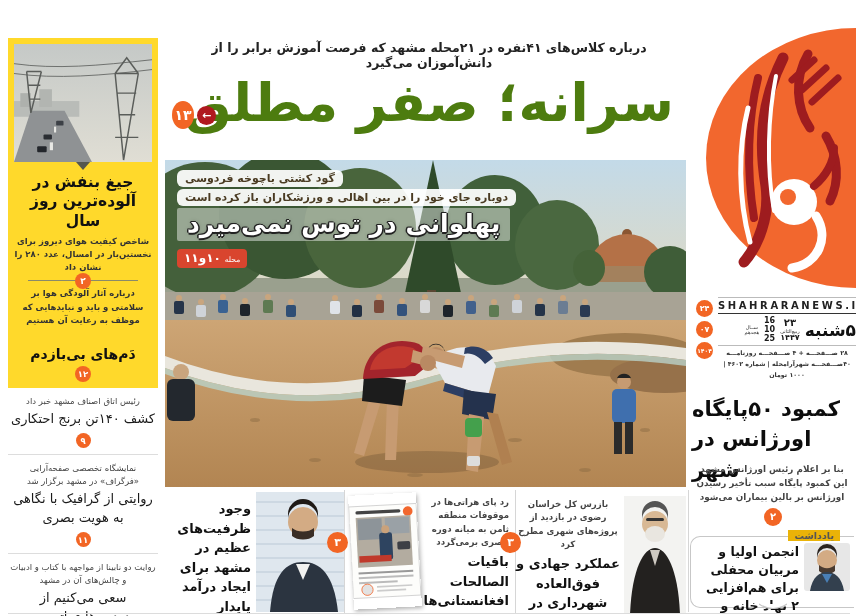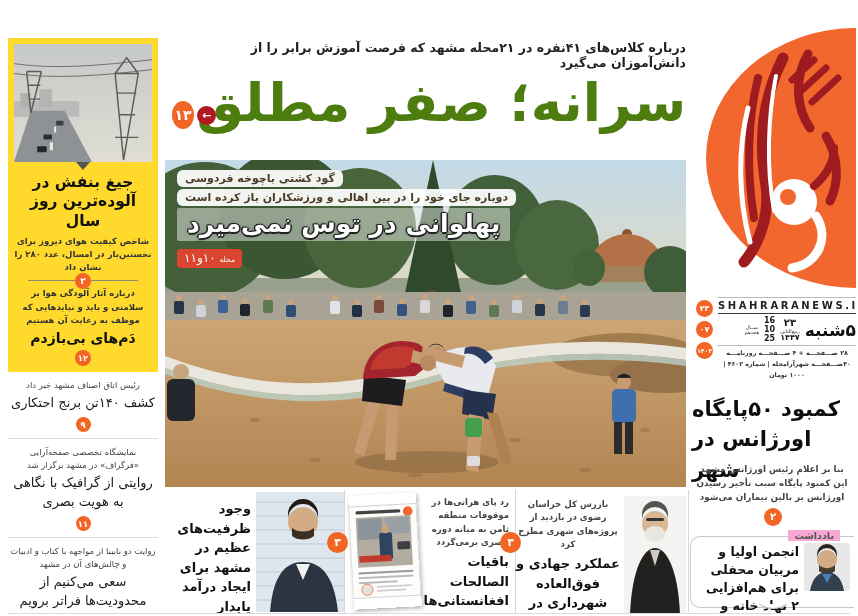--- a/index.html
+++ b/index.html
@@ -9,55 +9,55 @@
     background:#fff; overflow:hidden; direction:rtl;
     font-family:"DejaVu Sans", sans-serif; color:#1a1a1a;
   }
   
   .circle { background:#f26524; color:#fff; border-radius:50%;
     display:inline-flex; align-items:center; justify-content:center;
     font-weight:bold; line-height:1; }
   .vline { position:absolute; width:1px; background:#d6d6d6; }
 
   
-  .lead { position:absolute; top:40px; right:172px; width:514px; text-align:right; }
+  .lead { position:absolute; top:40px; right:172px; width:514px; text-align:center; }
   .lead .k { font-size:12.5px; font-weight:bold; color:#222; }
   .lead .h { font-size:53px; font-weight:bold; color:#4d7c0f; margin-top:2px; letter-spacing:-1px; }
   .lead-ref { position:absolute; left:0; bottom:4px; display:flex; direction:ltr; gap:3px; align-items:center; }
   .lead-ref .num { width:22px; height:28px; font-size:14px; }
   .lead-ref .arr { width:19px; height:19px; background:#b0191f; border-radius:50%;
     color:#fff; display:inline-flex; align-items:center; justify-content:center; font-size:11px; font-weight:bold; }
 
   
   .mainphoto { position:absolute; top:160px; right:172px; width:521px; height:327px; overflow:hidden; }
   .mainphoto svg { display:block; }
   .overlay { position:absolute; left:12px; top:10px; display:flex; flex-direction:column;
     align-items:flex-start; direction:ltr; }
   .overlay .strip { direction:rtl; background:rgba(255,255,255,.93); color:#4a3b22;
     font-size:11px; font-weight:bold; padding:2px 8px; margin-bottom:2px; border-radius:6px; }
   .overlay .bigh { direction:rtl; background:rgba(255,255,255,.45); padding:1px 10px 3px;
     font-size:25px; font-weight:bold; color:#fff; border-radius:2px;
     text-shadow:-1.5px 0 #222,1.5px 0 #222,0 -1.5px #222,0 1.5px #222,1px 1px #222,-1px -1px #222,0 0 4px rgba(0,0,0,.35); }
   .mah-badge { direction:rtl; margin-top:8px; background:#d9452e; color:#fff;
     border-radius:4px; padding:2px 7px 3px; display:inline-flex; align-items:baseline; gap:4px; }
-  .mah-badge .s { font-size:7.5px; } .mah-badge .b { font-size:12px; font-weight:normal; }
+  .mah-badge .s { font-size:7.5px; } .mah-badge .b { font-size:12px; font-weight:bold; }
 
   
   .sidebar { position:absolute; top:38px; left:8px; width:150px; }
   .ybox { background:#ffd92b; padding:6px 6px 4px; text-align:center; }
   .ybox .photo { display:block; width:138px; height:118px; }
   .notch { width:0; height:0; margin:0 auto; border-left:7px solid transparent;
     border-right:7px solid transparent; border-top:8px solid #55574f; }
   .ybox .h1 { font-size:15.5px; font-weight:bold; line-height:1.25; margin-top:3px; color:#111; }
   .ybox .sub { font-size:8.5px; font-weight:bold; color:#333; line-height:1.5; margin-top:4px; }
   .badge-on-line { position:relative; margin:7px 14px 5px; border-top:1px solid #8a8a6a; }
   .badge-on-line .circle { position:absolute; top:-8px; left:50%; transform:translateX(-50%);
     width:16px; height:16px; font-size:9px; }
   .ybox .k2 { font-size:8.5px; font-weight:bold; color:#333; line-height:1.55; margin-top:6px; }
-  .ybox .h2 { font-size:14px; font-weight:bold; margin-top:3px; color:#111; }
+  .ybox .h2 { font-size:14px; font-weight:bold; margin-top:19px; color:#111; }
   .ybox .c2 { width:16px; height:16px; font-size:8.5px; margin:4px auto 2px; }
   .sb-item { text-align:center; padding:7px 2px 6px; border-bottom:1px solid #ddd; }
   .sb-item:last-child { border-bottom:2px solid #c4c4c4; }
   .sb-item .k { font-size:8.5px; line-height:1.5; color:#444; }
   .sb-item .h { font-size:13px; line-height:1.45; margin-top:2px; }
   .sb-item .circle { width:15px; height:15px; font-size:8.5px; margin-top:4px; }
 
   
   .logo { position:absolute; top:16px; right:0; }
   .dateblock { position:absolute; top:297px; right:2px; width:160px; direction:rtl; }
@@ -78,21 +78,21 @@
   .pagesinfo { font-size:6.3px; color:#333; text-align:center; line-height:1.7; padding-top:2px; font-weight:bold; }
 
   
   .rc-head { position:absolute; top:394px; right:6px; width:160px; text-align:left;
     font-size:21px; font-weight:bold; line-height:1.45; color:#0d0d0d; }
   .rc-sub { position:absolute; top:462px; right:6px; width:160px; text-align:center;
     font-size:8.8px; font-weight:bold; color:#444; line-height:1.6; }
   .rc-page { position:absolute; top:508px; right:76px; width:18px; height:18px; font-size:10px; }
   .note { position:absolute; top:536px; right:4px; width:164px; height:72px;
     border:1px solid #c7c7c7; border-right:none; border-radius:10px 0 0 10px; padding:6px 4px 0 4px; }
-  .note-label { position:absolute; top:-7px; right:14px; background:#f9a8d4; padding:0 6px;
+  .note-label { position:absolute; top:-7px; right:14px; background:#eab308; padding:0 6px;
     font-size:9.5px; font-weight:bold; color:#555; }
   .note-row { display:flex; gap:5px; }
   .note-title { font-size:12.5px; font-weight:bold; line-height:1.45; text-align:right; color:#111; flex:1; }
   .note-photo { flex:0 0 46px; }
   .note-curve { position:absolute; left:50%; bottom:-6px; transform:translateX(-50%); }
 
   
   .bottom { position:absolute; top:490px; right:172px; width:521px; height:124px; display:flex; direction:rtl; }
   .b-div { width:1px; background:#d6d6d6; }
   .b-item { position:relative; }

